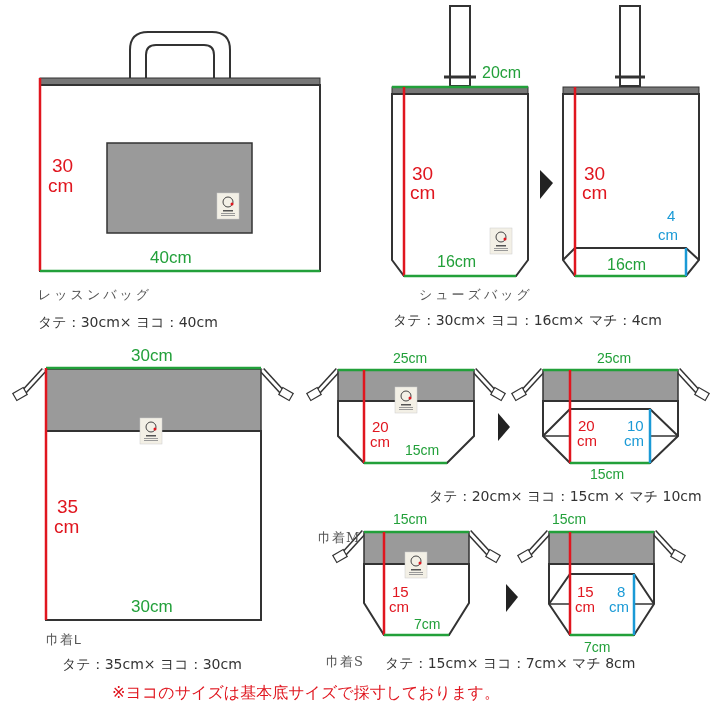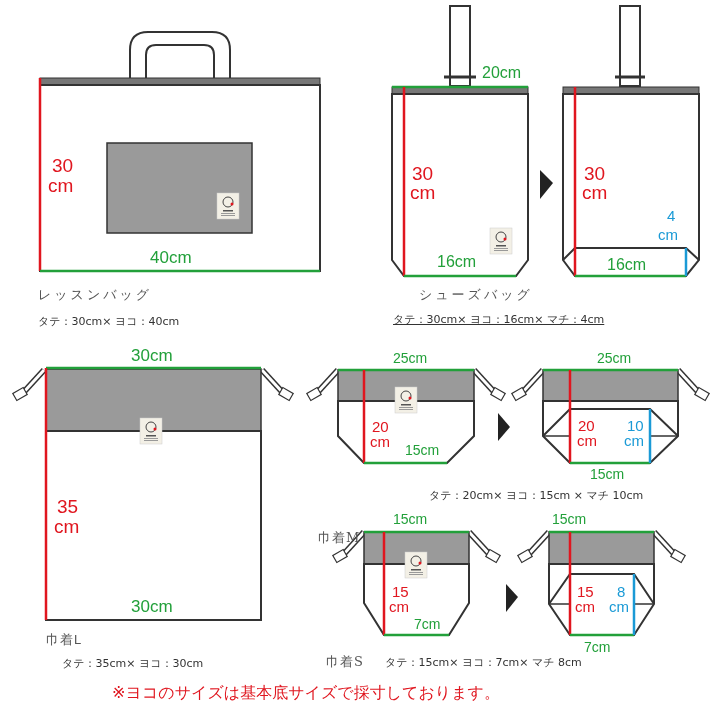--- a/index.html
+++ b/index.html
@@ -2,21 +2,21 @@
 <html><head>
 <meta charset="utf-8">
 <style>
   html, body { margin:0; padding:0; background:#ffffff; }
   body { width:720px; height:720px; position:relative; overflow:hidden;
          font-family:"DejaVu Sans", "Liberation Sans", sans-serif; }
   svg { position:absolute; left:0; top:0; }
   .dim { font-family:"Liberation Sans", "DejaVu Sans", sans-serif; }
   .cap { position:absolute; color:#444; white-space:nowrap; font-family:"DejaVu Sans", sans-serif; }
   .name { font-size:13px; letter-spacing:3px; color:#555; }
-  .spec { font-size:11px; color:#333; }
+  .spec { font-size:14px; color:#333; }
   .note { position:absolute; left:0; width:612px; top:683px; text-align:center;
           font-size:16px; color:#e0161f; font-family:"DejaVu Sans", sans-serif; }
 </style>
 </head>
 <body>
 
 <svg width="720" height="720" viewBox="0 0 720 720">
   <defs>
     <g id="patch">
       <rect x="0" y="0" width="22" height="26" fill="#f3f0e6" stroke="#ccc" stroke-width="0.5"></rect>
@@ -173,21 +173,21 @@
     <text x="617" y="597" fill="#1a9ad6" font-size="15">8</text>
     <text x="609" y="612" fill="#1a9ad6" font-size="15">cm</text>
     <text x="584" y="652" fill="#22a03a" font-size="14">7cm</text>
   </g>
 </svg>
 
 <div class="cap name" style="left:38px; top:286px;">レッスンバッグ</div>
 <div class="cap spec" style="left:38px; top:314px;">タテ：30cm× ヨコ：40cm</div>
 
 <div class="cap name" style="left:393px; top:286px;margin-left:26px;">シューズバッグ</div>
-<div class="cap spec" style="left:393px; top:312px;text-decoration:underline;">タテ：30cm× ヨコ：16cm× マチ：4cm</div>
+<div class="cap spec" style="left:393px; top:312px;">タテ：30cm× ヨコ：16cm× マチ：4cm</div>
 
 <div class="cap name" style="left:46px; top:631px; letter-spacing:1px; font-family:Liberation Sans, sans-serif;">巾着L</div>
 <div class="cap spec" style="left:62px; top:656px;">タテ：35cm× ヨコ：30cm</div>
 
 <div class="cap name" style="left:318px; top:492px; letter-spacing:1px; font-family:'DejaVu Serif', serif;margin-top:37px;">巾着M</div>
 <div class="cap spec" style="left:390px; top:488px;margin-left:39px;">タテ：20cm× ヨコ：15cm × マチ 10cm</div>
 
 <div class="cap name" style="left:326px; top:653px; letter-spacing:1px; font-family:'DejaVu Serif', serif;">巾着S</div>
 <div class="cap spec" style="left:385px; top:655px;">タテ：15cm× ヨコ：7cm× マチ 8cm</div>
 

